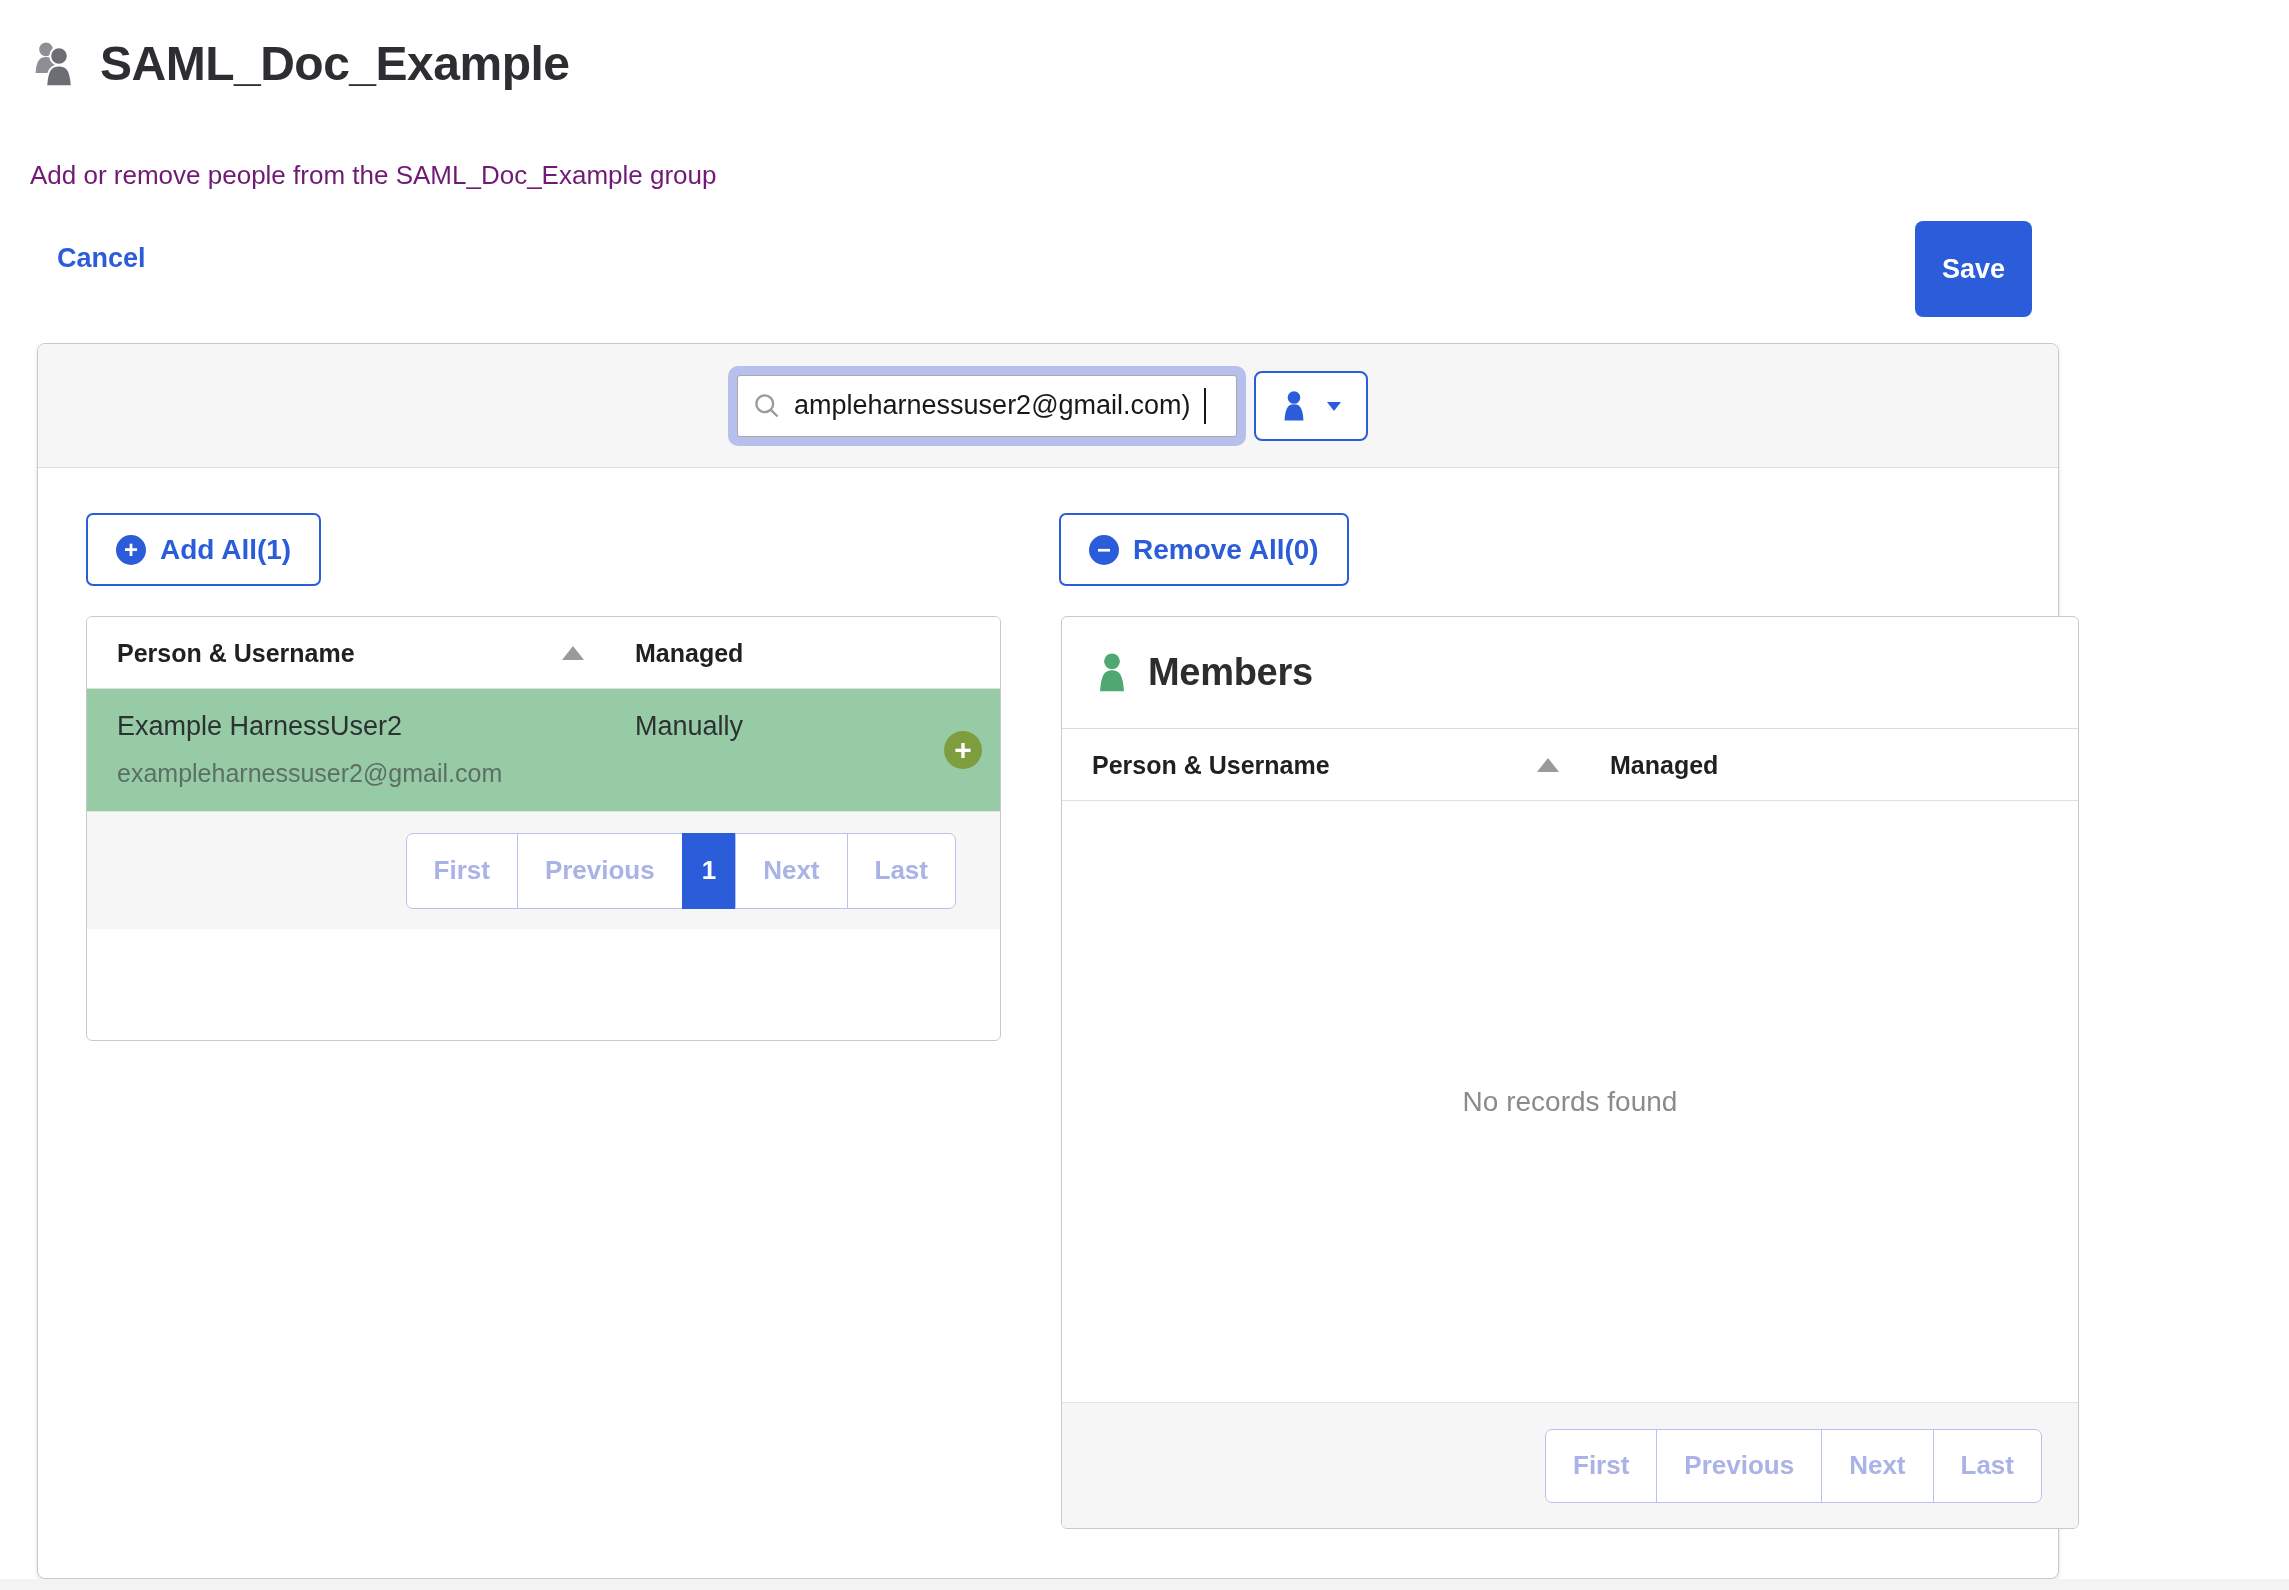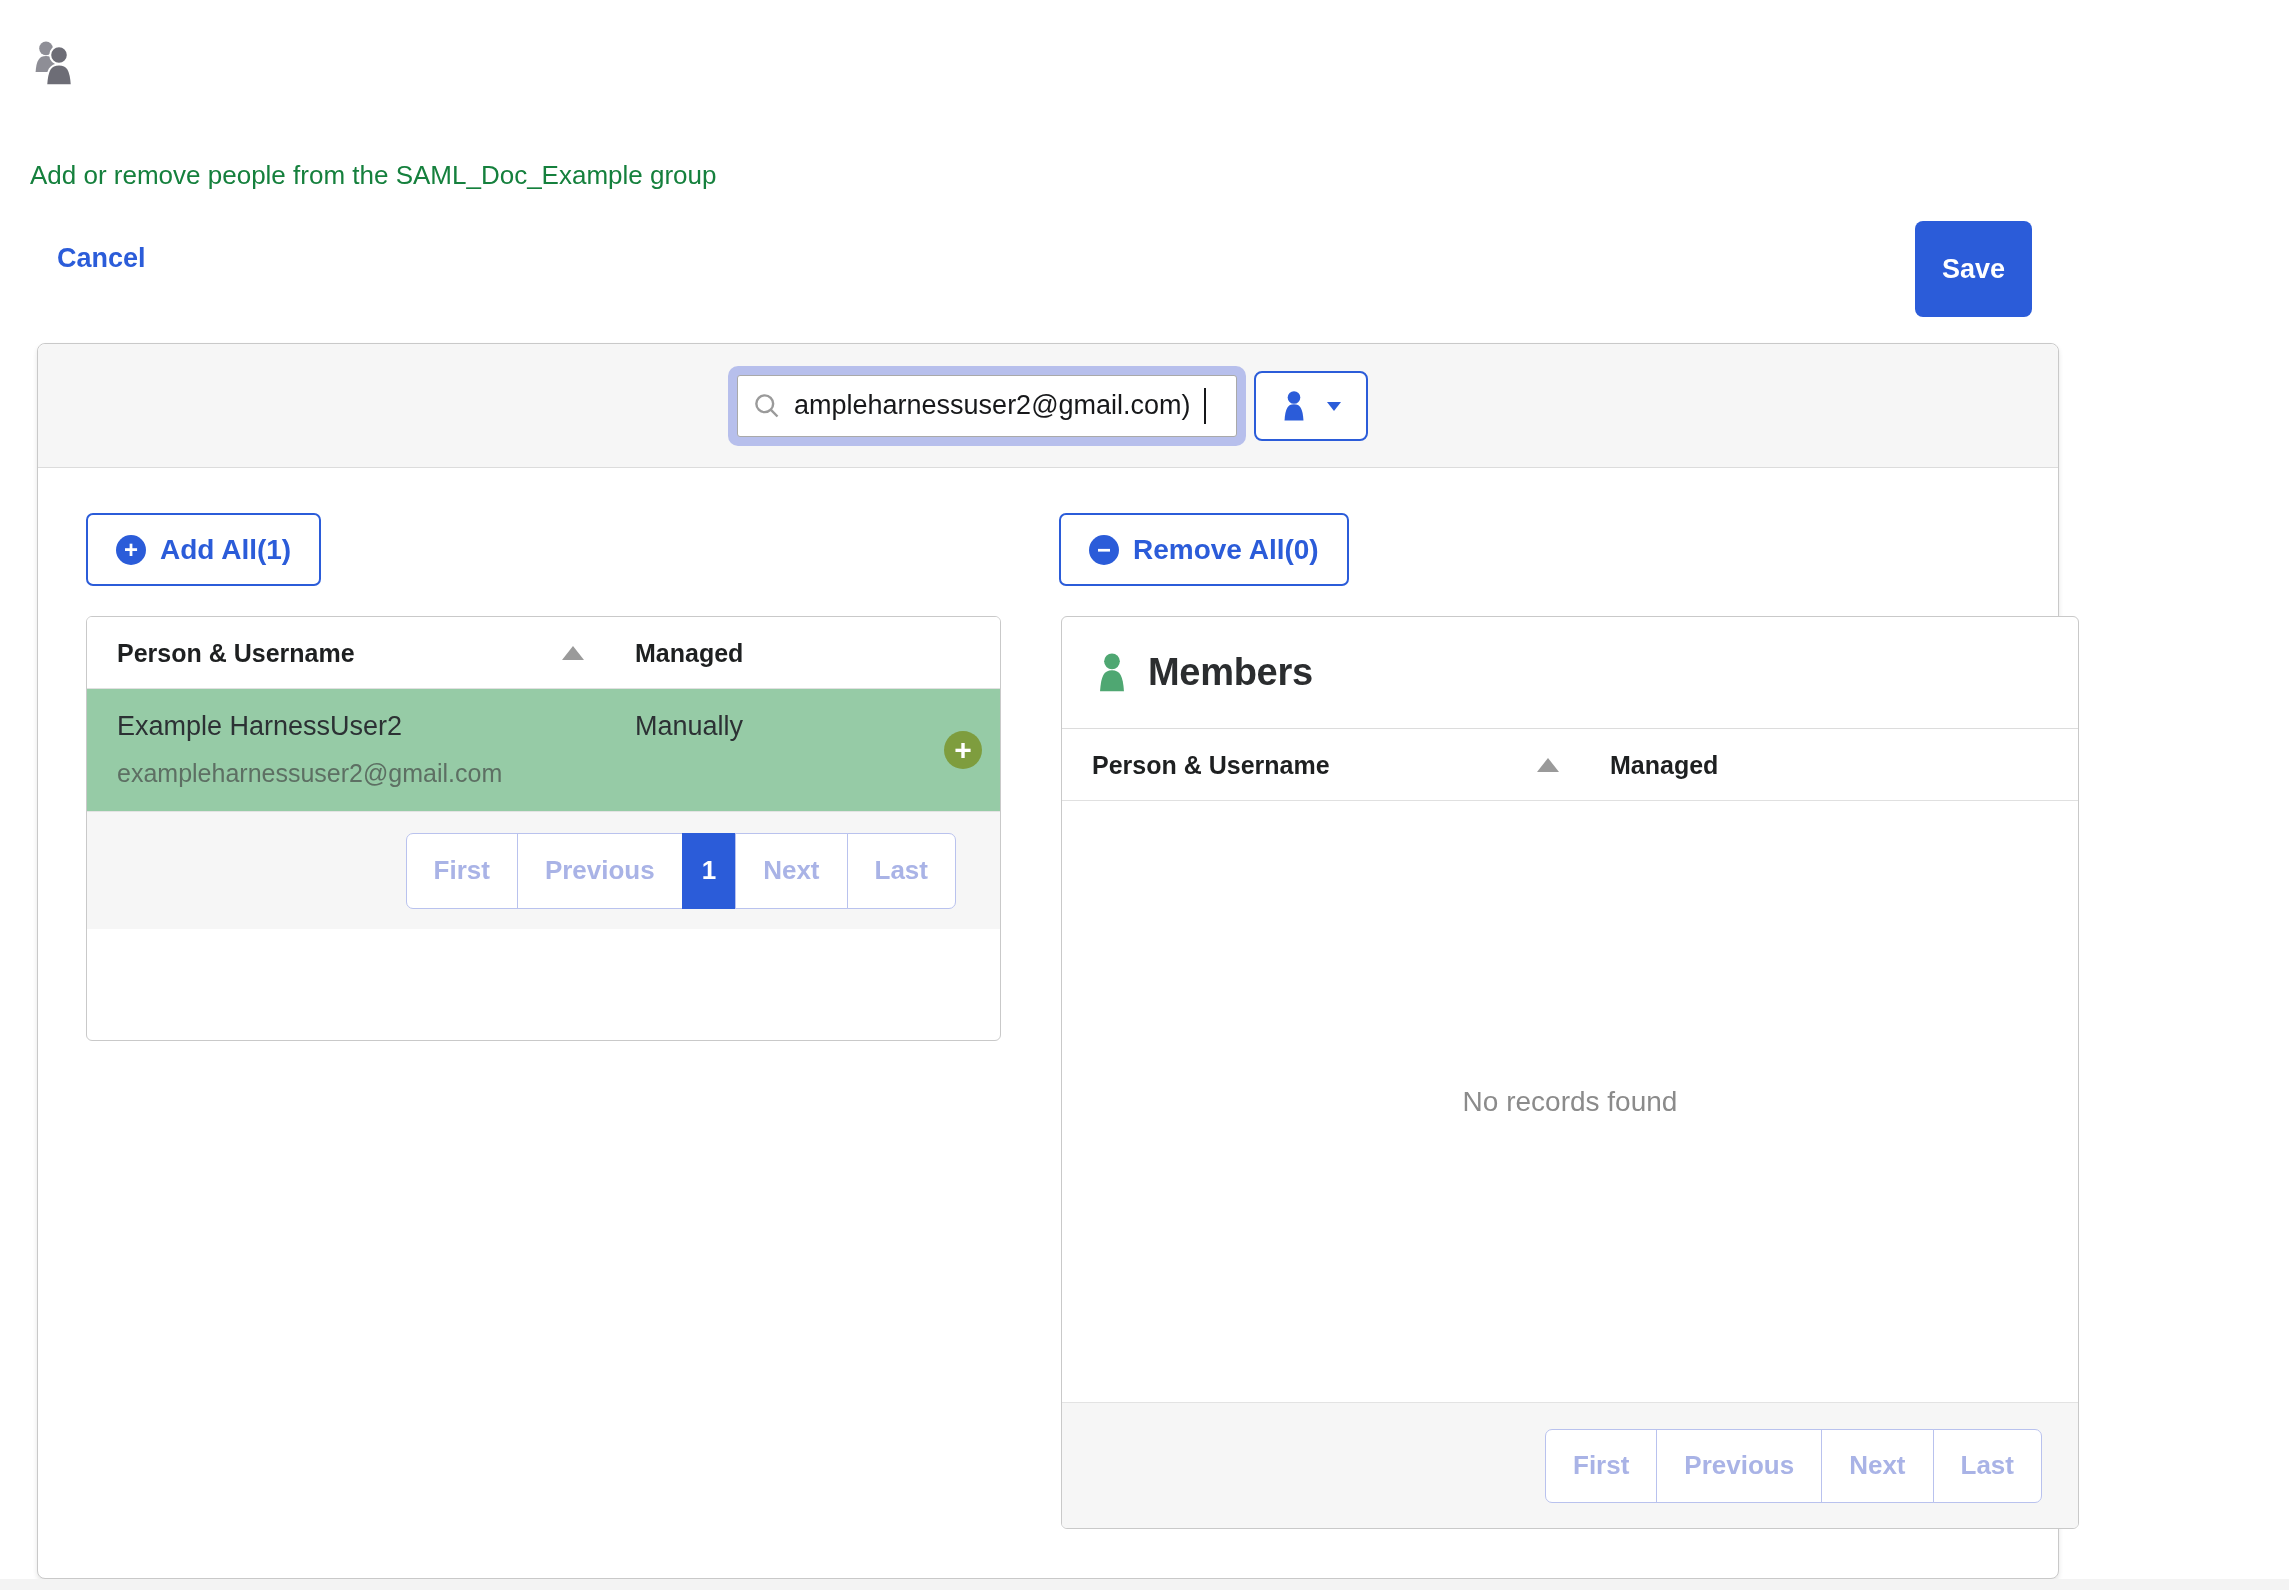--- a/index.html
+++ b/index.html
@@ -11,21 +11,21 @@
     position:relative;
     overflow:hidden;
   }
   #app { position:absolute; inset:0; background:#fff; }
 
   
   .title-row { position:absolute; left:30px; top:36px; display:flex; align-items:center; gap:18px; }
   .title-row h1 { font-size:48px; font-weight:bold; color:#2c2e31; letter-spacing:-0.5px; }
   .group-icon svg { display:block; }
 
-  .subtitle { position:absolute; left:30px; top:160px; font-size:26px; color:#15803d; }
+  .subtitle { position:absolute; left:30px; top:160px; font-size:26px; color:#701a75; }
 
   .cancel-link { position:absolute; left:57px; top:243px; font-size:27px; font-weight:bold; color:#2b5cd9; cursor:pointer; }
   .save-btn {
     position:absolute; left:1915px; top:221px; width:117px; height:96px;
     background:#2b5cd9; color:#fff; font-size:27px; font-weight:bold;
     border:none; border-radius:8px; cursor:pointer;
     font-family:"Liberation Sans", sans-serif;
   }
 
   
@@ -145,20 +145,21 @@
 
   <div class="title-row">
     <span class="icon group-icon">
       <svg width="52" height="54" viewBox="0 0 26 27">
         <circle cx="8" cy="6.2" r="3.4" fill="#8e8e96"></circle>
         <path d="M8 10 C4.6 10 3.2 12.2 2.8 18 L13.2 18 C12.8 12.2 11.4 10 8 10 Z" fill="#8e8e96"></path>
         <circle cx="14.5" cy="9.5" r="4.4" fill="#6d6d76" stroke="#fff" stroke-width="1"></circle>
         <path d="M14.5 14.2 C10.2 14.2 8.6 17 8.1 24.6 L20.9 24.6 C20.4 17 18.8 14.2 14.5 14.2 Z" fill="#6d6d76" stroke="#fff" stroke-width="1"></path>
       </svg>
     </span>
+    <h1>SAML_Doc_Example</h1>
   </div>
 
   <div class="subtitle">Add or remove people from the SAML_Doc_Example group</div>
 
   <a class="cancel-link">Cancel</a>
   <button class="save-btn">Save</button>
 
   <div class="container">
 
     <div class="search-strip">

